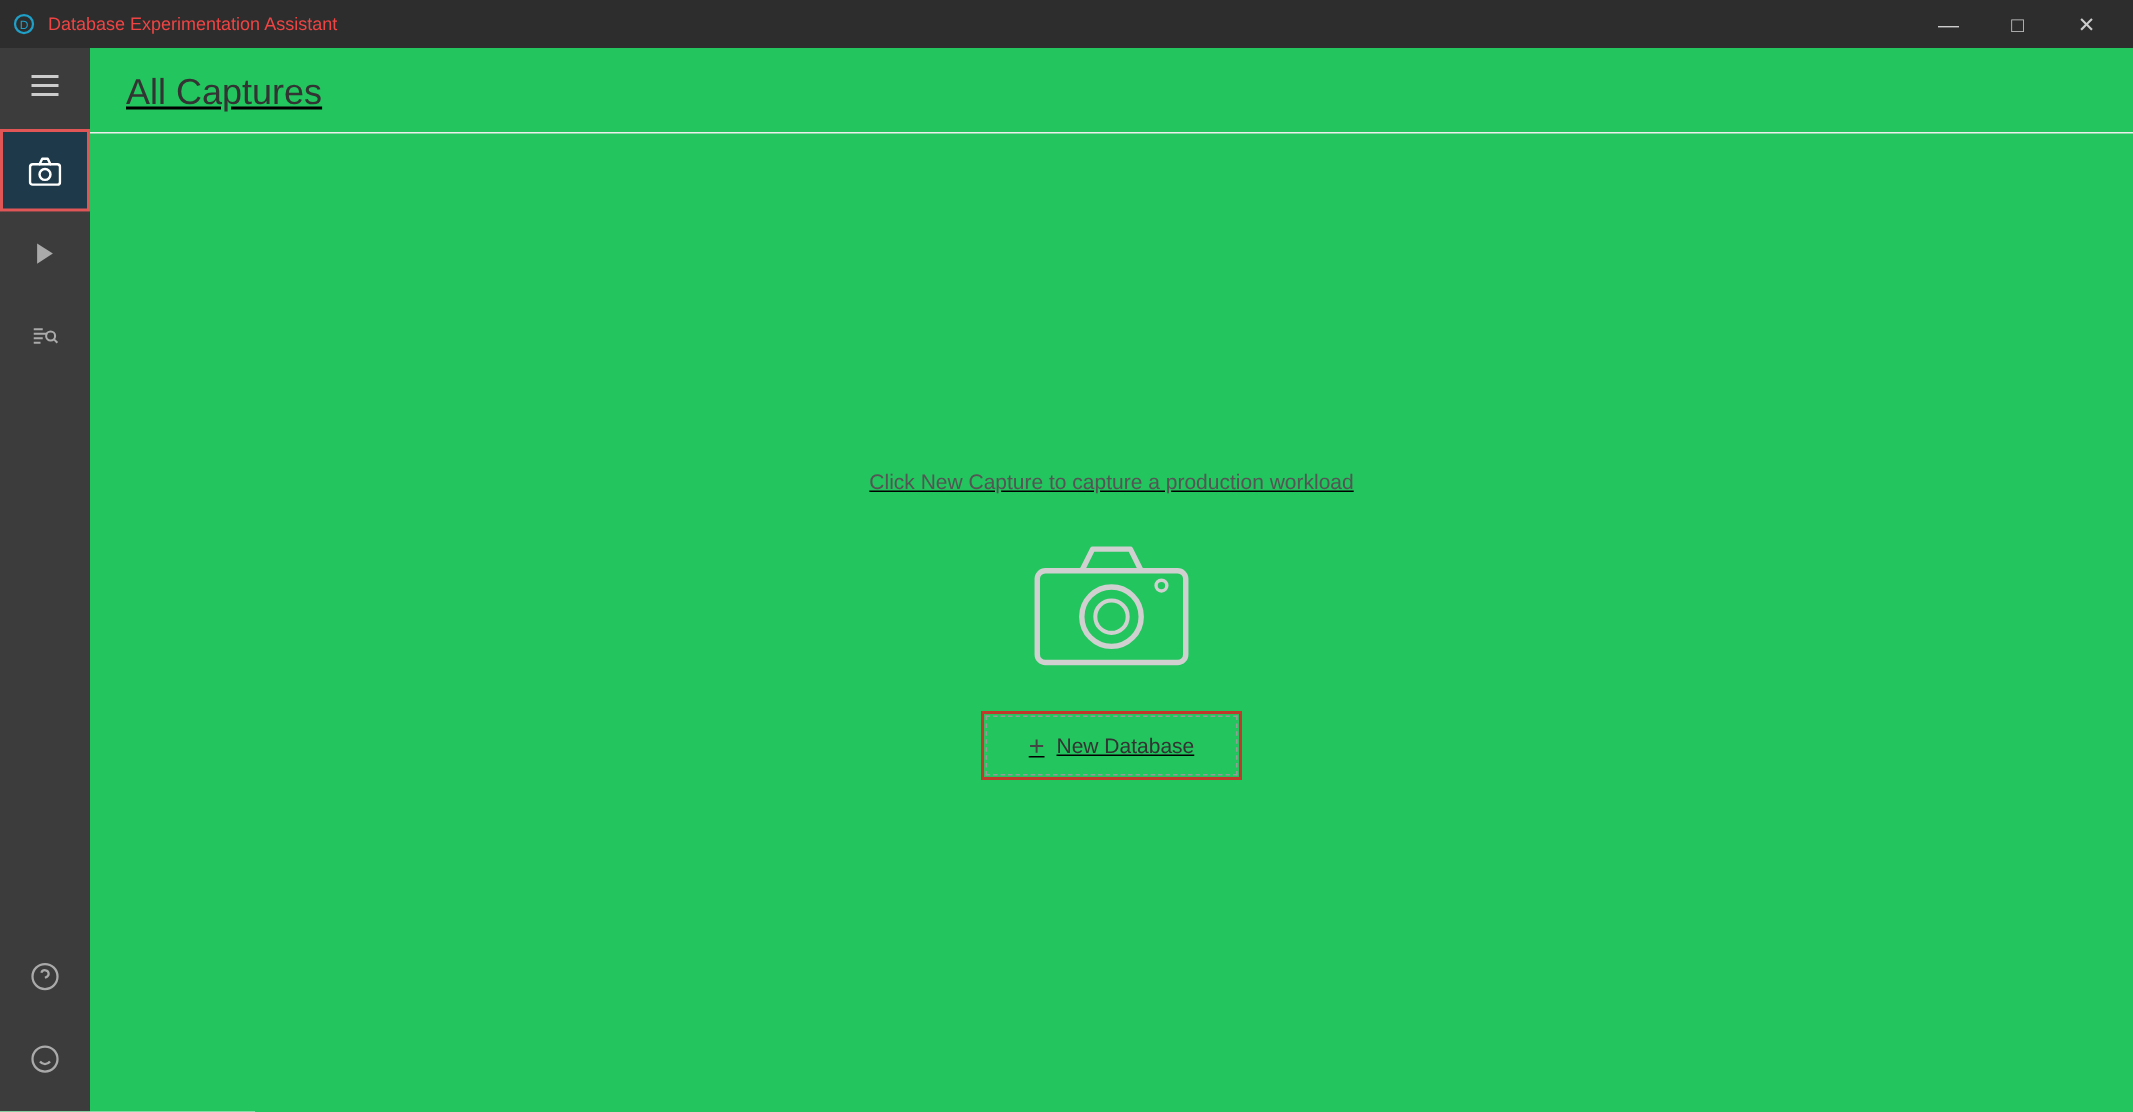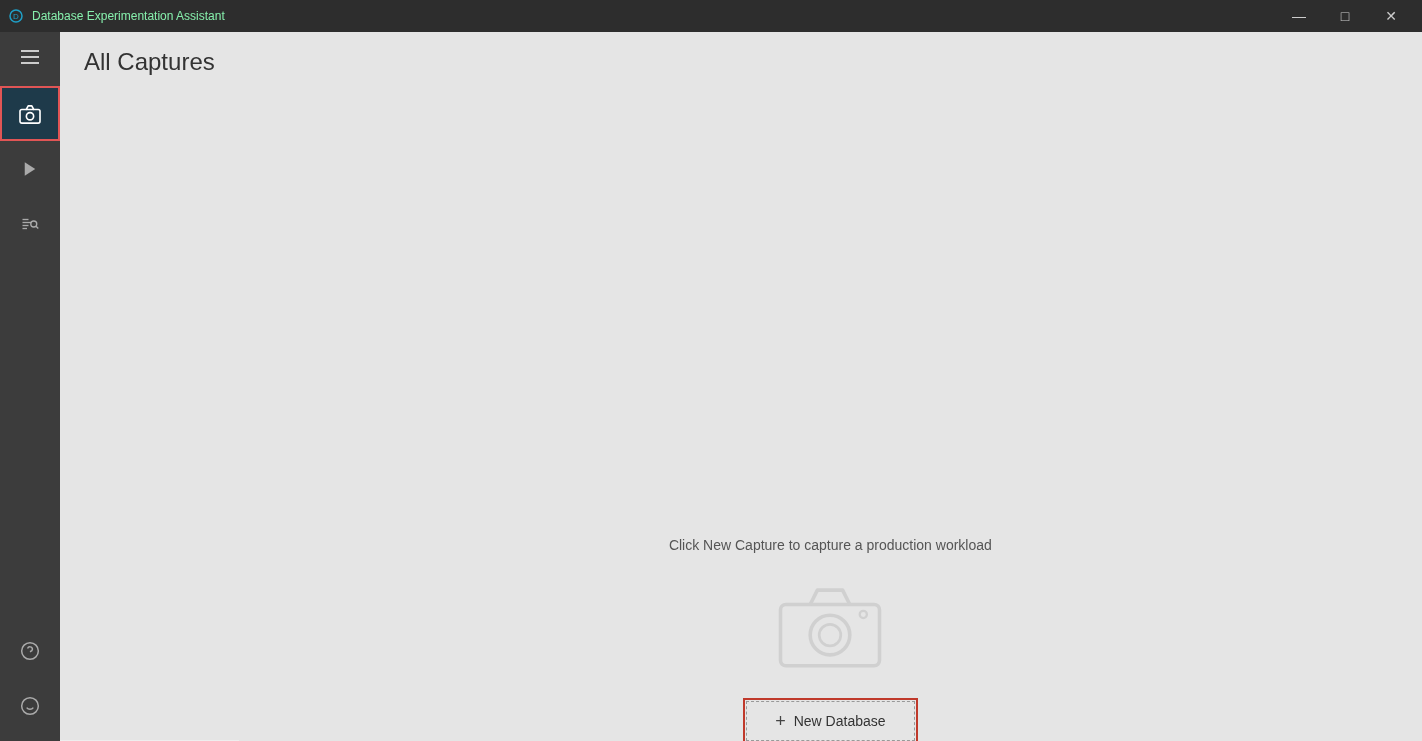--- a/index.html
+++ b/index.html
@@ -42,21 +42,21 @@
       align-items: center;
       justify-content: center;
     }
 
     .app-icon svg {
       width: 16px;
       height: 16px;
     }
 
     .title-bar-title {
-      color: #86efac;
+      color: #ef4444;
       font-size: 12px;
     }
 
     .title-bar-controls {
       display: flex;
       gap: 0;
     }
 
     .title-bar-btn {
       width: 46px;
@@ -141,42 +141,43 @@
     .sidebar-bottom {
       display: flex;
       flex-direction: column;
       align-items: center;
       margin-bottom: 8px;
     }
 
     
     .content {
       flex: 1;
-      background: #e5e5e5;
-      display: flex;
-      flex-direction: row;
+      background: #22c55e;
+      display: flex;
+      flex-direction: column;
+      text-decoration: underline;
     }
 
     .page-header {
       padding: 16px 24px 12px 24px;
       border-bottom: 1px solid #eee;
     }
 
     .page-title {
       font-size: 24px;
       font-weight: 300;
       color: #333;
     }
 
     .page-body {
       flex: 1;
       display: flex;
       flex-direction: column;
       align-items: center;
-      justify-content: flex-end;
+      justify-content: center;
       gap: 24px;
     }
 
     .empty-state-text {
       color: #555;
       font-size: 14px;
     }
 
     .empty-state-icon {
       width: 120px;

